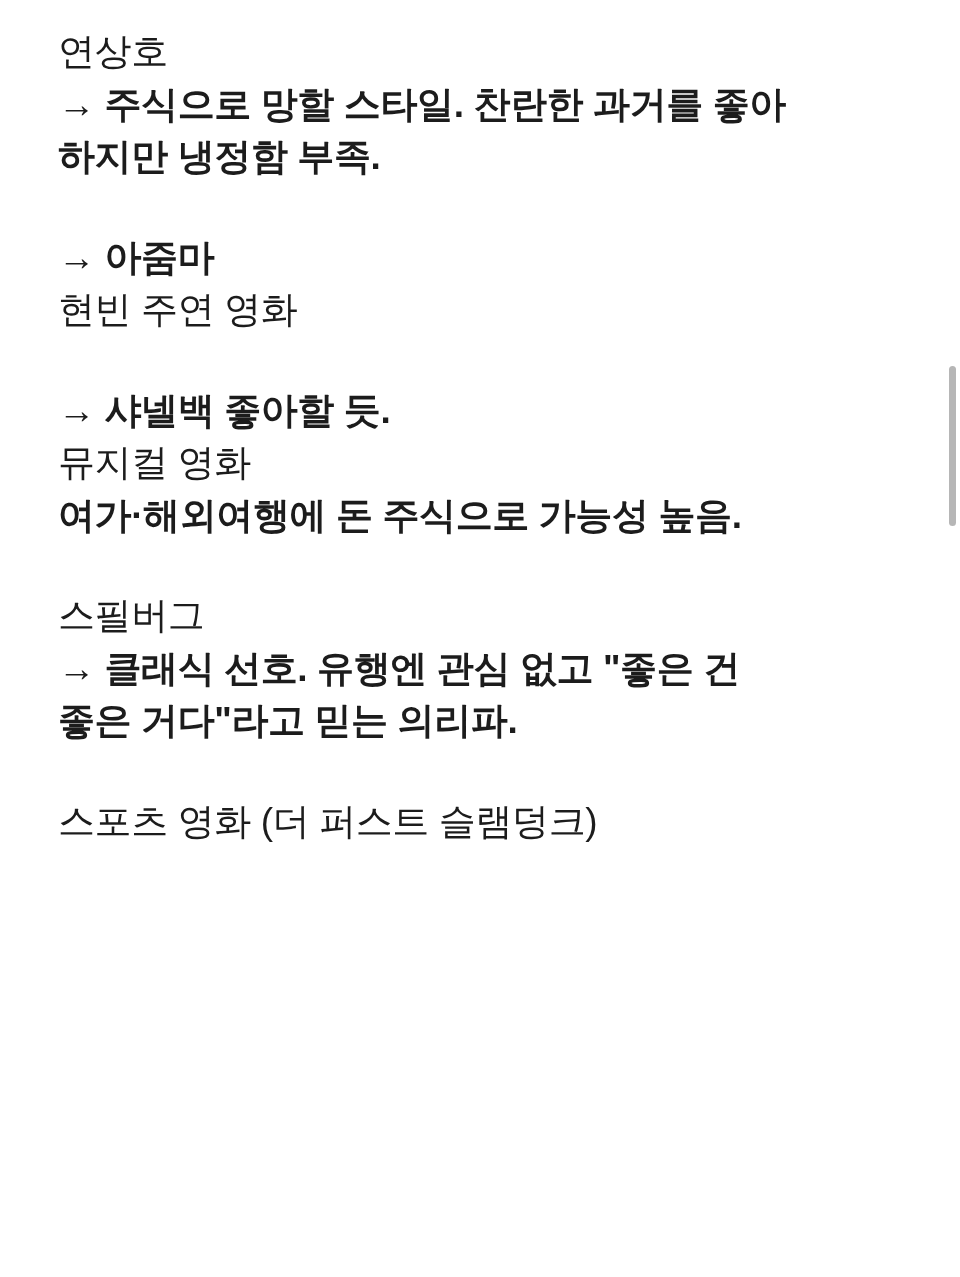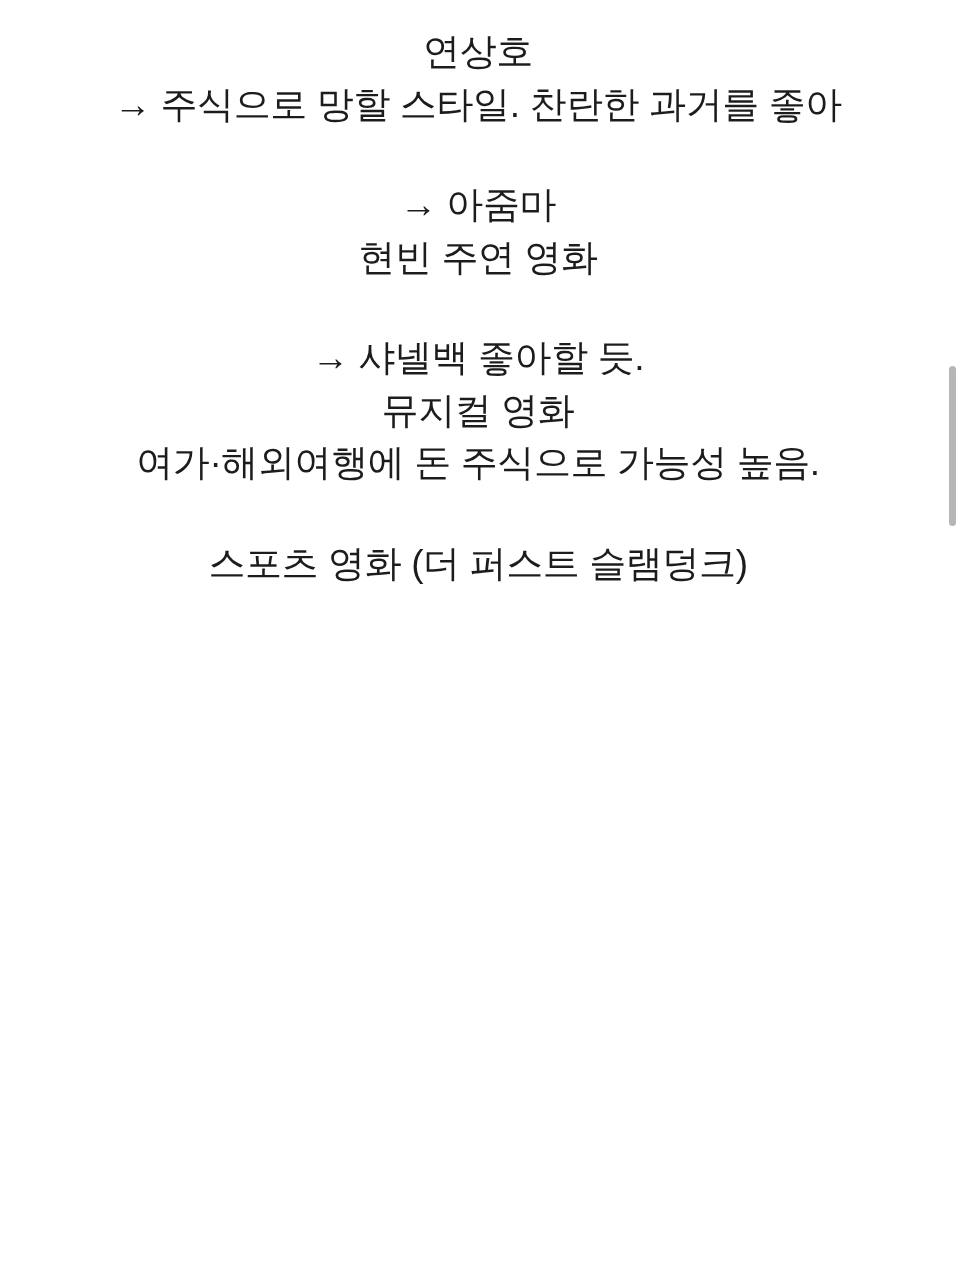--- a/index.html
+++ b/index.html
@@ -14,41 +14,40 @@
     overflow: hidden;
     font-family: "Liberation Sans", "DejaVu Sans", sans-serif;
     color: #1a1a1a;
   }
   .page {
     position: relative;
     width: 960px;
     height: 1277px;
     box-sizing: border-box;
     padding: 26px 62px 16px 58px;
-    text-align: center;
   }
   .block {
     margin: 0 0 48px 0;
   }
   .block:last-child {
     margin-bottom: 2px;
   }
   .line {
     font-size: 37px;
     line-height: 1.42;
     letter-spacing: -0.4px;
     white-space: pre-wrap;
     word-break: keep-all;
     color: #1c1c1c;
   }
   .line.heading {
     font-weight: 400;
   }
   .line.answer {
-    font-weight: 400;
+    font-weight: 700;
   }
   .scrollbar-track {
     position: absolute;
     top: 0;
     right: 0;
     width: 10px;
     height: 1277px;
     background: transparent;
   }
   .scrollbar-thumb {
@@ -62,33 +61,39 @@
   }
 </style>
 </head>
 <body>
 
 <div class="page">
 
   <div class="block">
     <div class="line heading">연상호</div>
     <div class="line answer">→ 주식으로 망할 스타일. 찬란한 과거를 좋아</div>
+    <div class="line answer">하지만 냉정함 부족.</div>
   </div>
 
   <div class="block">
     <div class="line answer">→ 아줌마</div>
     <div class="line heading">현빈 주연 영화</div>
   </div>
 
   <div class="block">
     <div class="line answer">→ 샤넬백 좋아할 듯.</div>
     <div class="line heading">뮤지컬 영화</div>
     <div class="line answer">여가·해외여행에 돈 주식으로 가능성 높음.</div>
   </div>
 
+  <div class="block">
+    <div class="line heading">스필버그</div>
+    <div class="line answer">→ 클래식 선호. 유행엔 관심 없고 "좋은 건</div>
+    <div class="line answer">좋은 거다"라고 믿는 의리파.</div>
+  </div>
 
   <div class="block">
     <div class="line heading">스포츠 영화 (더 퍼스트 슬램덩크)</div>
   </div>
 
 </div>
 
 <div class="scrollbar-track">
   <div class="scrollbar-thumb" style="background: rgb(182, 182, 182);"></div>
 </div>

